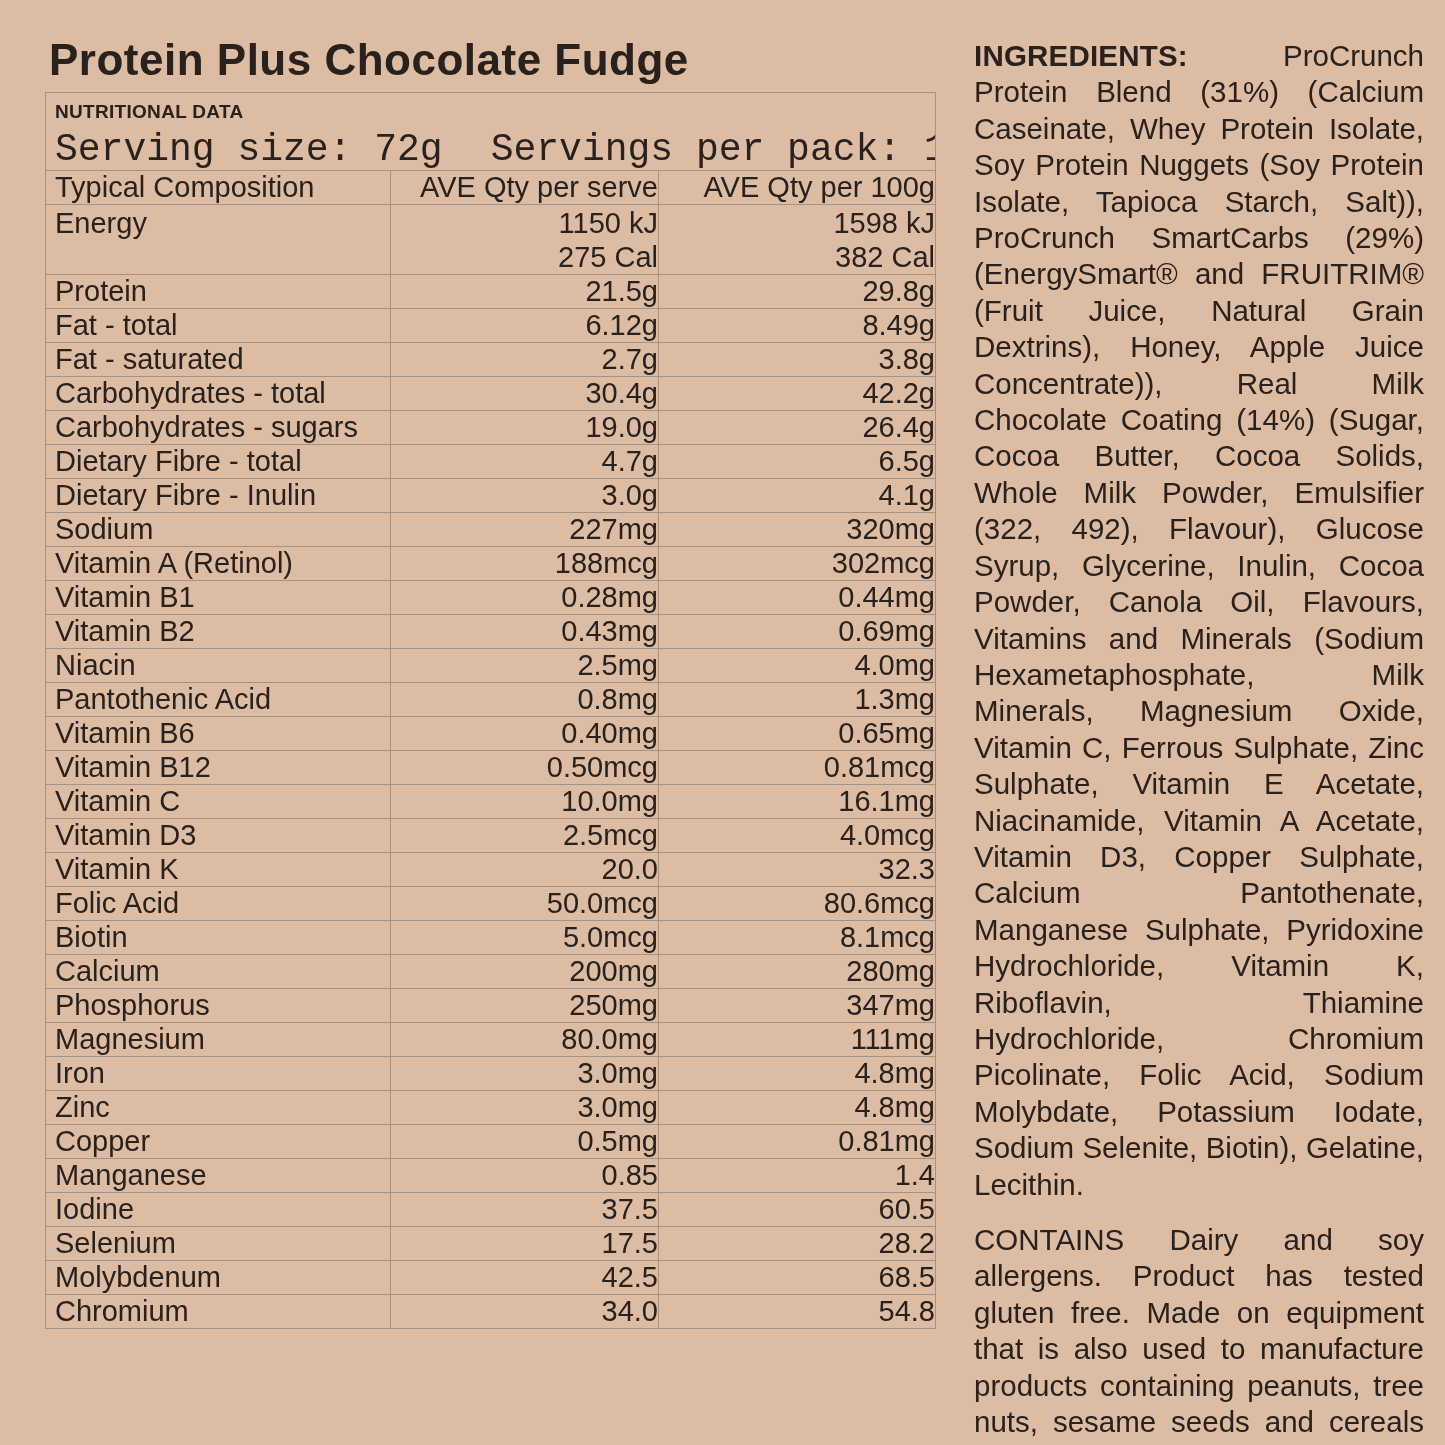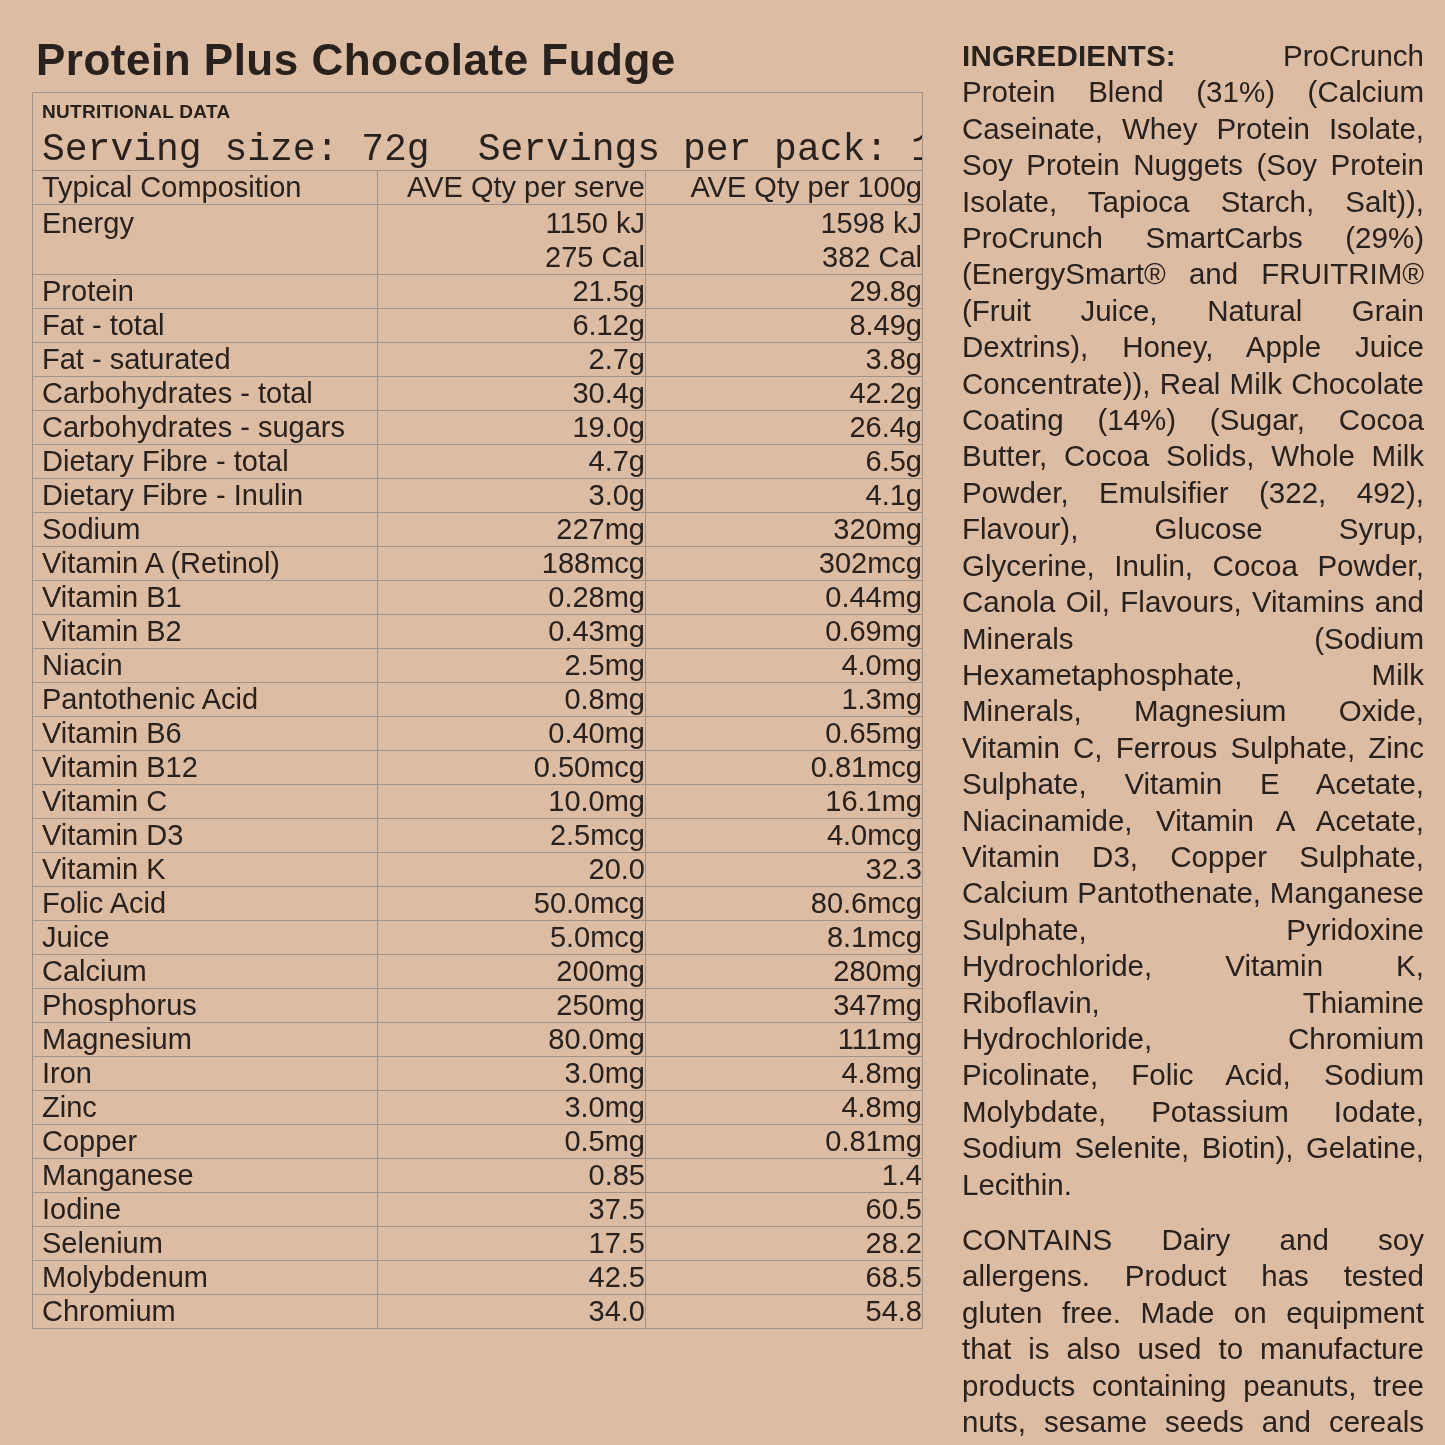--- a/index.html
+++ b/index.html
@@ -11,21 +11,21 @@
   html,body{width:1445px;height:1445px;}
   body{
     background:var(--bg);
     color:var(--ink);
     font-family:"Liberation Sans", sans-serif;
     position:relative;
     overflow:hidden;
   }
   .left-col{
     position:absolute;
-    left:32px; top:36px;
+    left:45px; top:36px;
     width:890px;
   }
   h1.product-title{
     font-size:44px;
     font-weight:700;
     letter-spacing:0.5px;
     margin:0 0 8px 4px;
     line-height:1.1;
   }
   table.nutrition{
@@ -72,21 +72,21 @@
   tr.energy-row td.lab{vertical-align:top;}
   .right-col{
     position:absolute;
     left:962px; top:38px;
     width:462px;
     font-size:29.5px;
     line-height:36.4px;
   }
   .right-col p{
     text-align:justify;
-    margin:0 0 19px 0;
+    margin:0 0 19px 12px;
   }
   .right-col strong{font-weight:700;letter-spacing:0.2px;}
 </style>
 </head>
 <body>
 
 <div class="left-col">
   <h1 class="product-title">Protein Plus Chocolate Fudge</h1>
 
   <table class="nutrition">
@@ -203,21 +203,21 @@
           <td>Vitamin K</td>
           <td class="num">20.0</td>
           <td class="num">32.3</td>
         </tr>
         <tr>
           <td>Folic Acid</td>
           <td class="num">50.0mcg</td>
           <td class="num">80.6mcg</td>
         </tr>
         <tr>
-          <td>Juice</td>
+          <td>Biotin</td>
           <td class="num">5.0mcg</td>
           <td class="num">8.1mcg</td>
         </tr>
         <tr>
           <td>Calcium</td>
           <td class="num">200mg</td>
           <td class="num">280mg</td>
         </tr>
         <tr>
           <td>Phosphorus</td>

